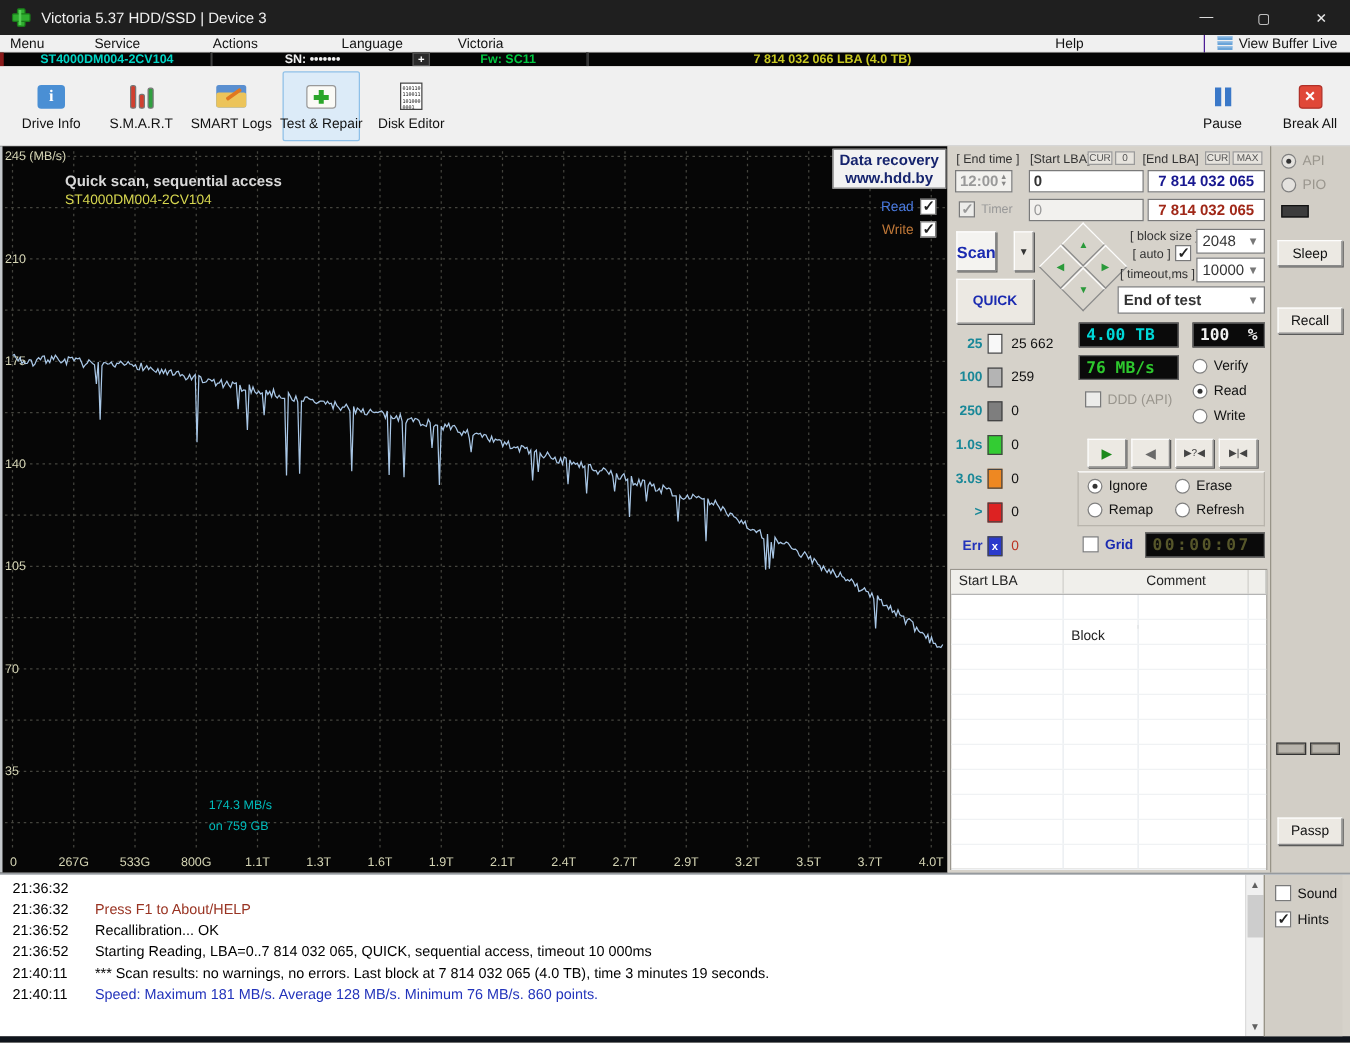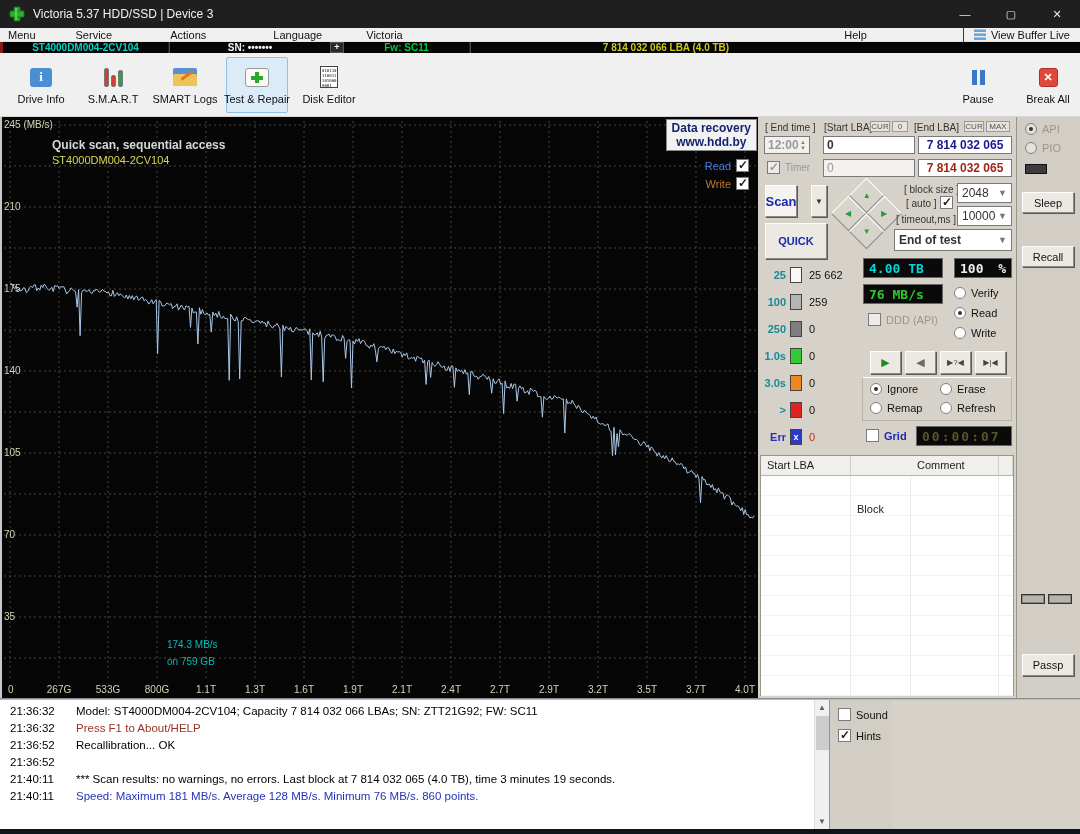--- a/index.html
+++ b/index.html
@@ -114,21 +114,21 @@
 
   
   .sb-row { position:absolute; display:flex; align-items:center; gap:5px; color:#9a968e; font-size:11px; }
   .led { background:#3c3c3c; border:1px solid #111; }
   .led2 { background:#b8b4ac; border:1px solid #333; box-shadow:inset 0 0 0 1px #8a867e; }
   .sbtn { position:absolute; width:52px; height:21px; font-size:11px; color:#111; }
 
   
   .log-divider { height:2px; background:#b8bcc0; border-top:1px solid #8a8e92; flex:0 0 auto; }
   .logzone { height:129px; display:flex; flex:0 0 auto; }
-  .log-list { width:814px; background:#fff; padding-top:5px; overflow:hidden; }
+  .log-list { width:996px; background:#fff; padding-top:5px; overflow:hidden; }
   .log-row { height:17px; display:flex; font-size:11.5px; }
   .log-time { width:54px; margin-left:10px; color:#000; }
   .log-text { margin-left:12px; white-space:nowrap; }
   .log-sb { width:15px; background:#f0f0f0; border-left:1px solid #dcdcdc; display:flex; flex-direction:column; align-items:center; }
   .sb-arrow { width:15px; height:15px; font-size:8px; color:#606060; display:flex; align-items:center; justify-content:center; }
   .sb-thumb { width:13px; height:34px; background:#cdcdcd; margin-top:1px; }
   .sb-fill { flex:1; }
   .log-side { width:63px; background:#d2cec6; border-left:1px solid #989488; position:relative; }
   .ls-row { position:absolute; left:8px; display:flex; align-items:center; gap:5px; font-size:11px; color:#111;justify-content:space-between; }
   .bottom-strip { height:5px; background:#10151c; flex:0 0 auto; }
@@ -555,32 +555,32 @@
       <div class="btn3d sbtn" style="left:5px;top:537px;height:22px;">Passp</div>
     </div>
   </div>
 
   <div class="log-divider"></div>
 
   <div class="logzone">
     <div class="log-list" id="log-list">
         <div class="log-row">
           <span class="log-time">21:36:32</span>
-          <span class="log-text" style="color: rgb(0, 0, 0);">Model: ST4000DM004-2CV104; Capacity 7 814 032 066 LBAs; SN: ZTT21G92; FW: SC11</span>
         </div>
         <div class="log-row">
           <span class="log-time">21:36:32</span>
           <span class="log-text" style="color: rgb(153, 51, 34);">Press F1 to About/HELP</span>
         </div>
         <div class="log-row">
           <span class="log-time">21:36:52</span>
           <span class="log-text" style="color: rgb(0, 0, 0);">Recallibration... OK</span>
         </div>
         <div class="log-row">
           <span class="log-time">21:36:52</span>
+          <span class="log-text" style="color: rgb(0, 0, 0);">Starting Reading, LBA=0..7 814 032 065, QUICK, sequential access, timeout 10 000ms</span>
         </div>
         <div class="log-row">
           <span class="log-time">21:40:11</span>
           <span class="log-text" style="color: rgb(0, 0, 0);">*** Scan results: no warnings, no errors. Last block at 7 814 032 065 (4.0 TB), time 3 minutes 19 seconds.</span>
         </div>
         <div class="log-row">
           <span class="log-time">21:40:11</span>
           <span class="log-text" style="color: rgb(34, 51, 187);">Speed: Maximum 181 MB/s. Average 128 MB/s. Minimum 76 MB/s. 860 points.</span>
         </div>
       </div>

